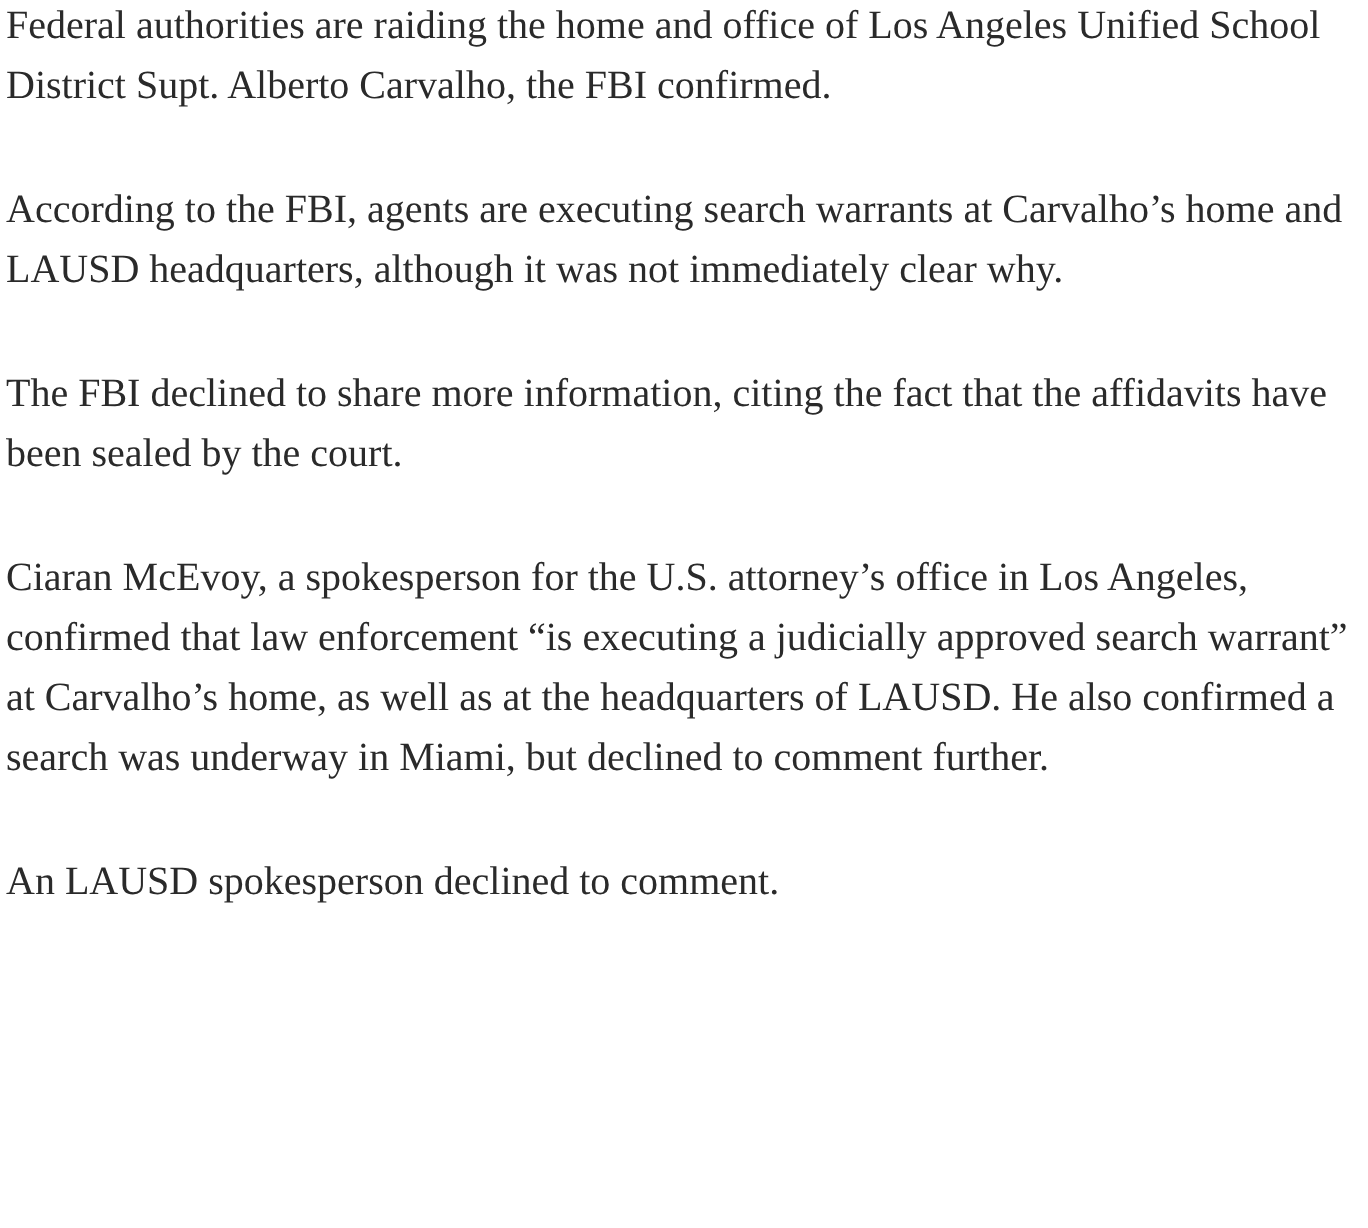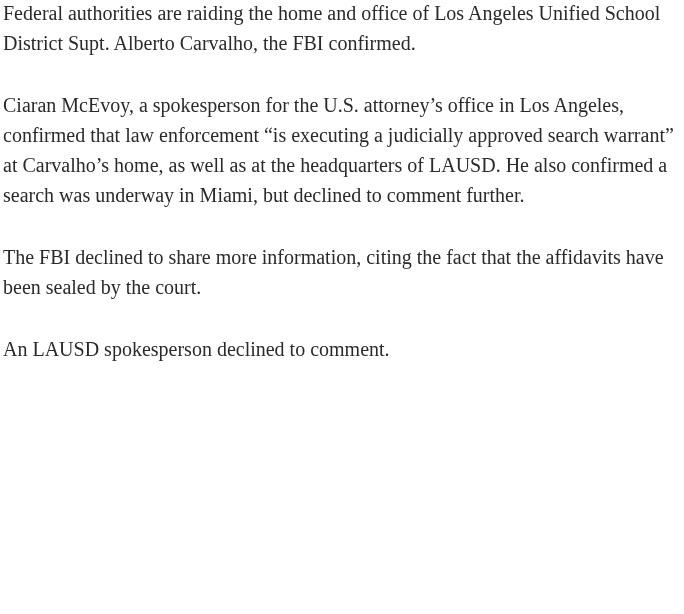--- a/index.html
+++ b/index.html
@@ -28,20 +28,22 @@
   .article-body p:first-child {
     margin-top: -2px;
   }
 </style>
 </head>
 <body>
 
 <div class="article-body">
   <p>Federal authorities are raiding the home and office of Los Angeles Unified School
 District Supt. Alberto Carvalho, the FBI confirmed.</p>
+  <p>According to the FBI, agents are executing search warrants at Carvalho’s home and
+LAUSD headquarters, although it was not immediately clear why.</p>
+  <p>The FBI declined to share more information, citing the fact that the affidavits have
+been sealed by the court.</p>
   <p>Ciaran McEvoy, a spokesperson for the U.S. attorney’s office in Los Angeles,
 confirmed that law enforcement “is executing a judicially approved search warrant”
 at Carvalho’s home, as well as at the headquarters of LAUSD. He also confirmed a
 search was underway in Miami, but declined to comment further.</p>
-  <p>The FBI declined to share more information, citing the fact that the affidavits have
-been sealed by the court.</p>
   <p>An LAUSD spokesperson declined to comment.</p>
 </div>
 
 </body></html>

